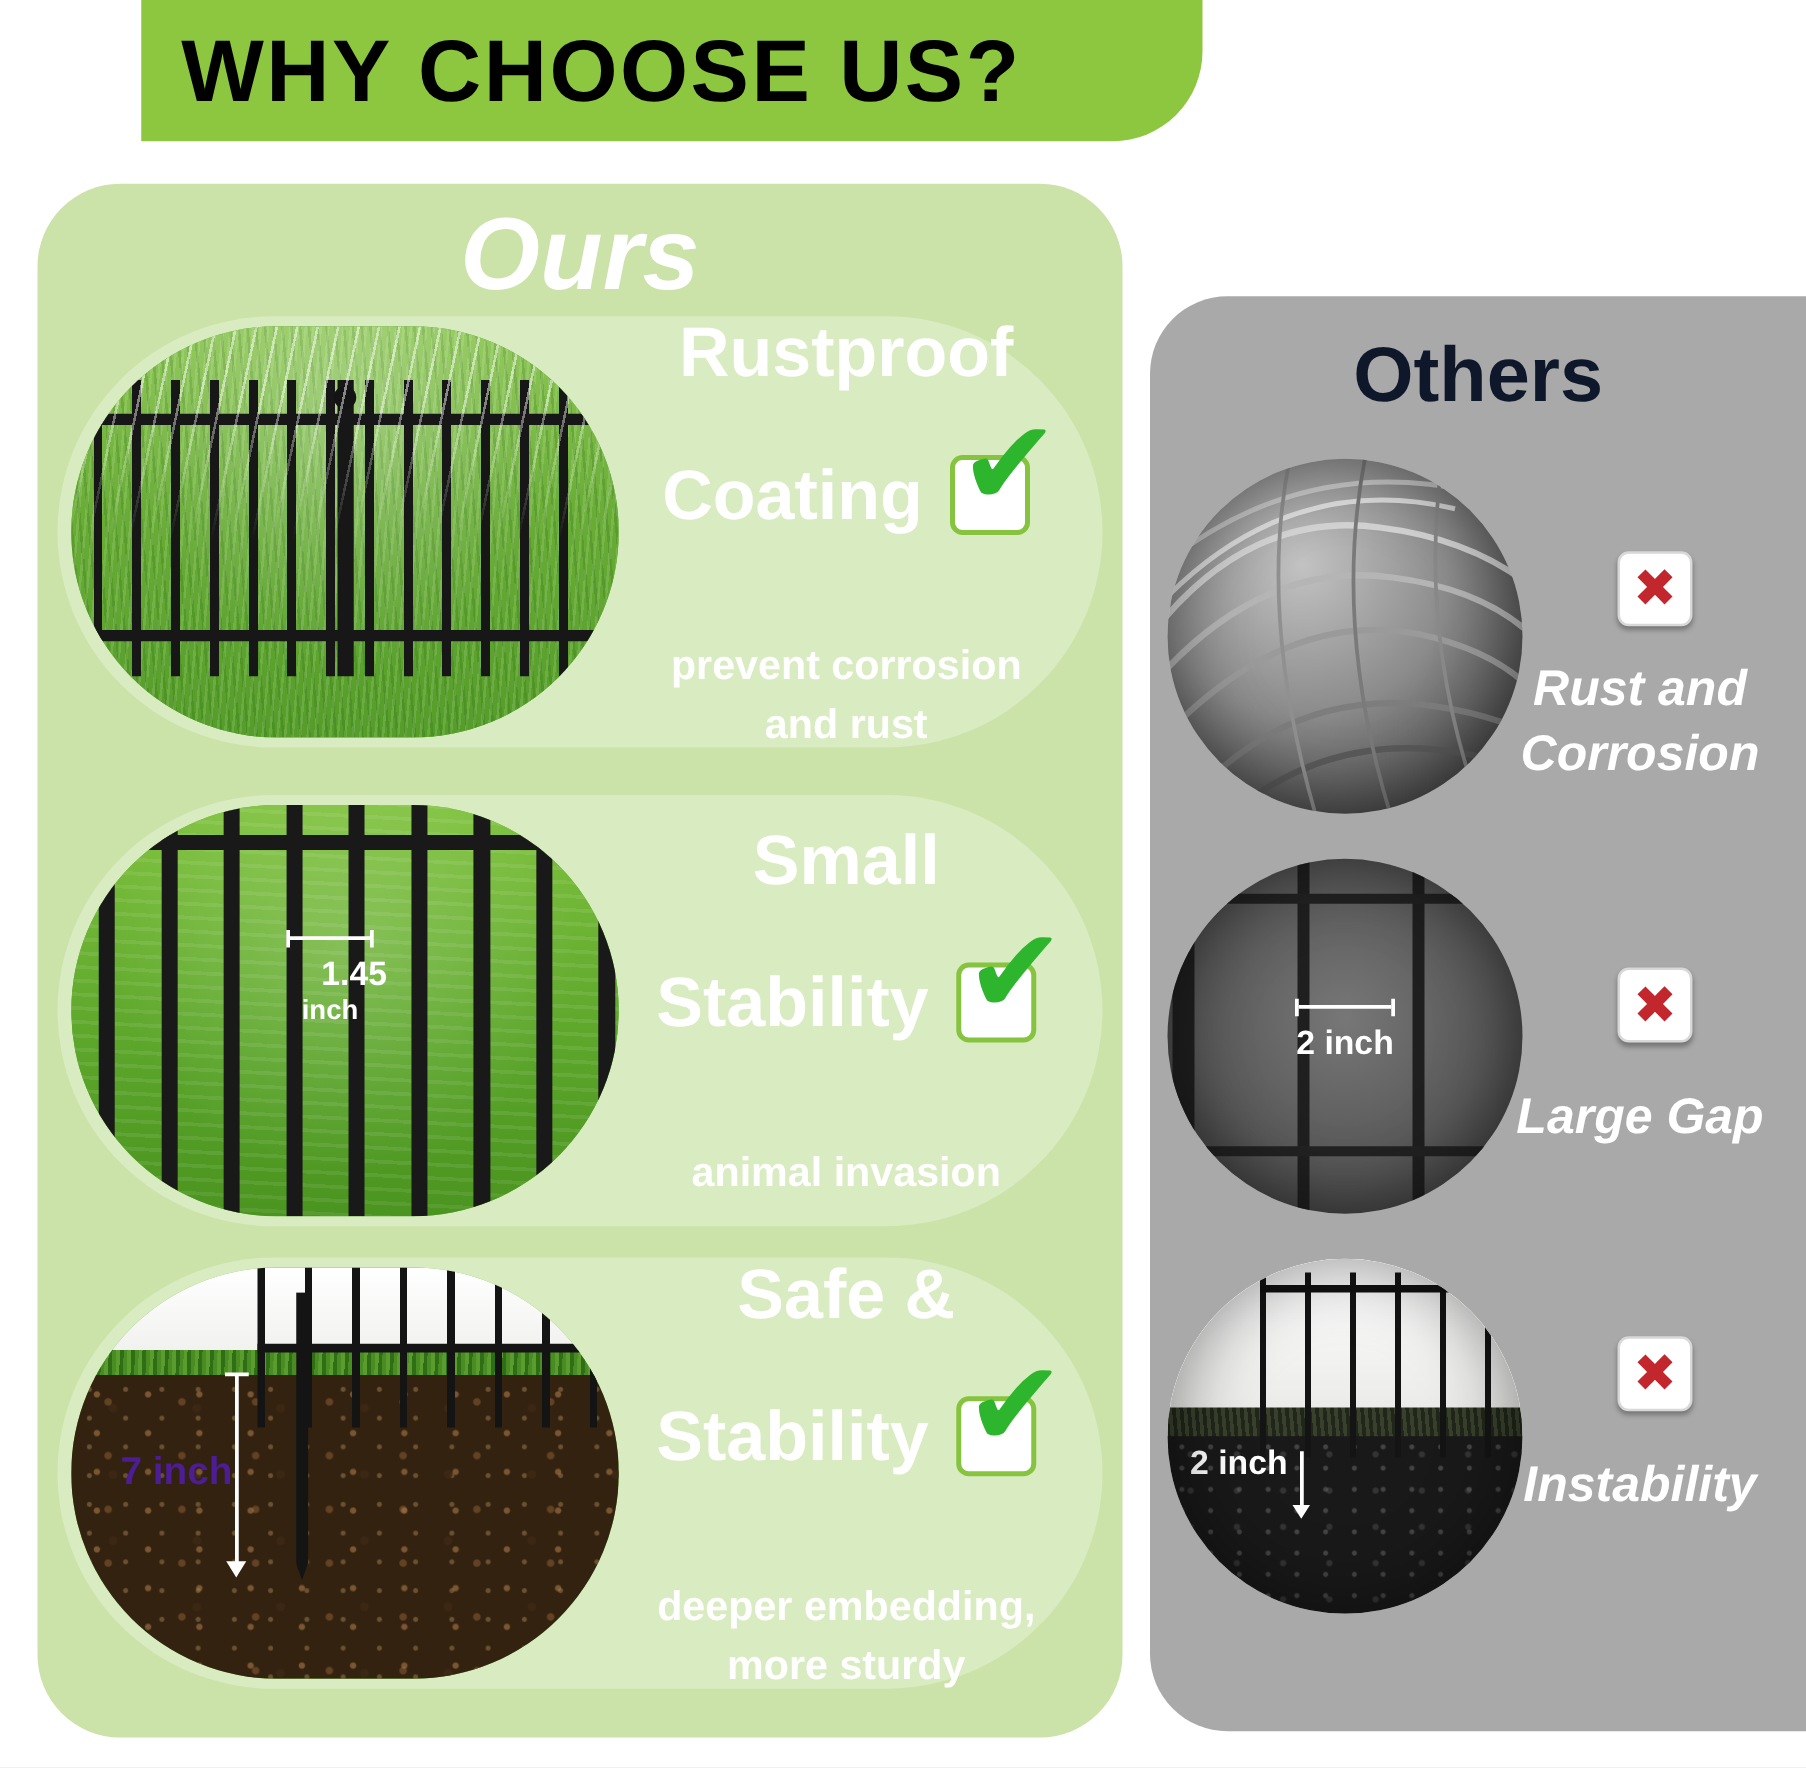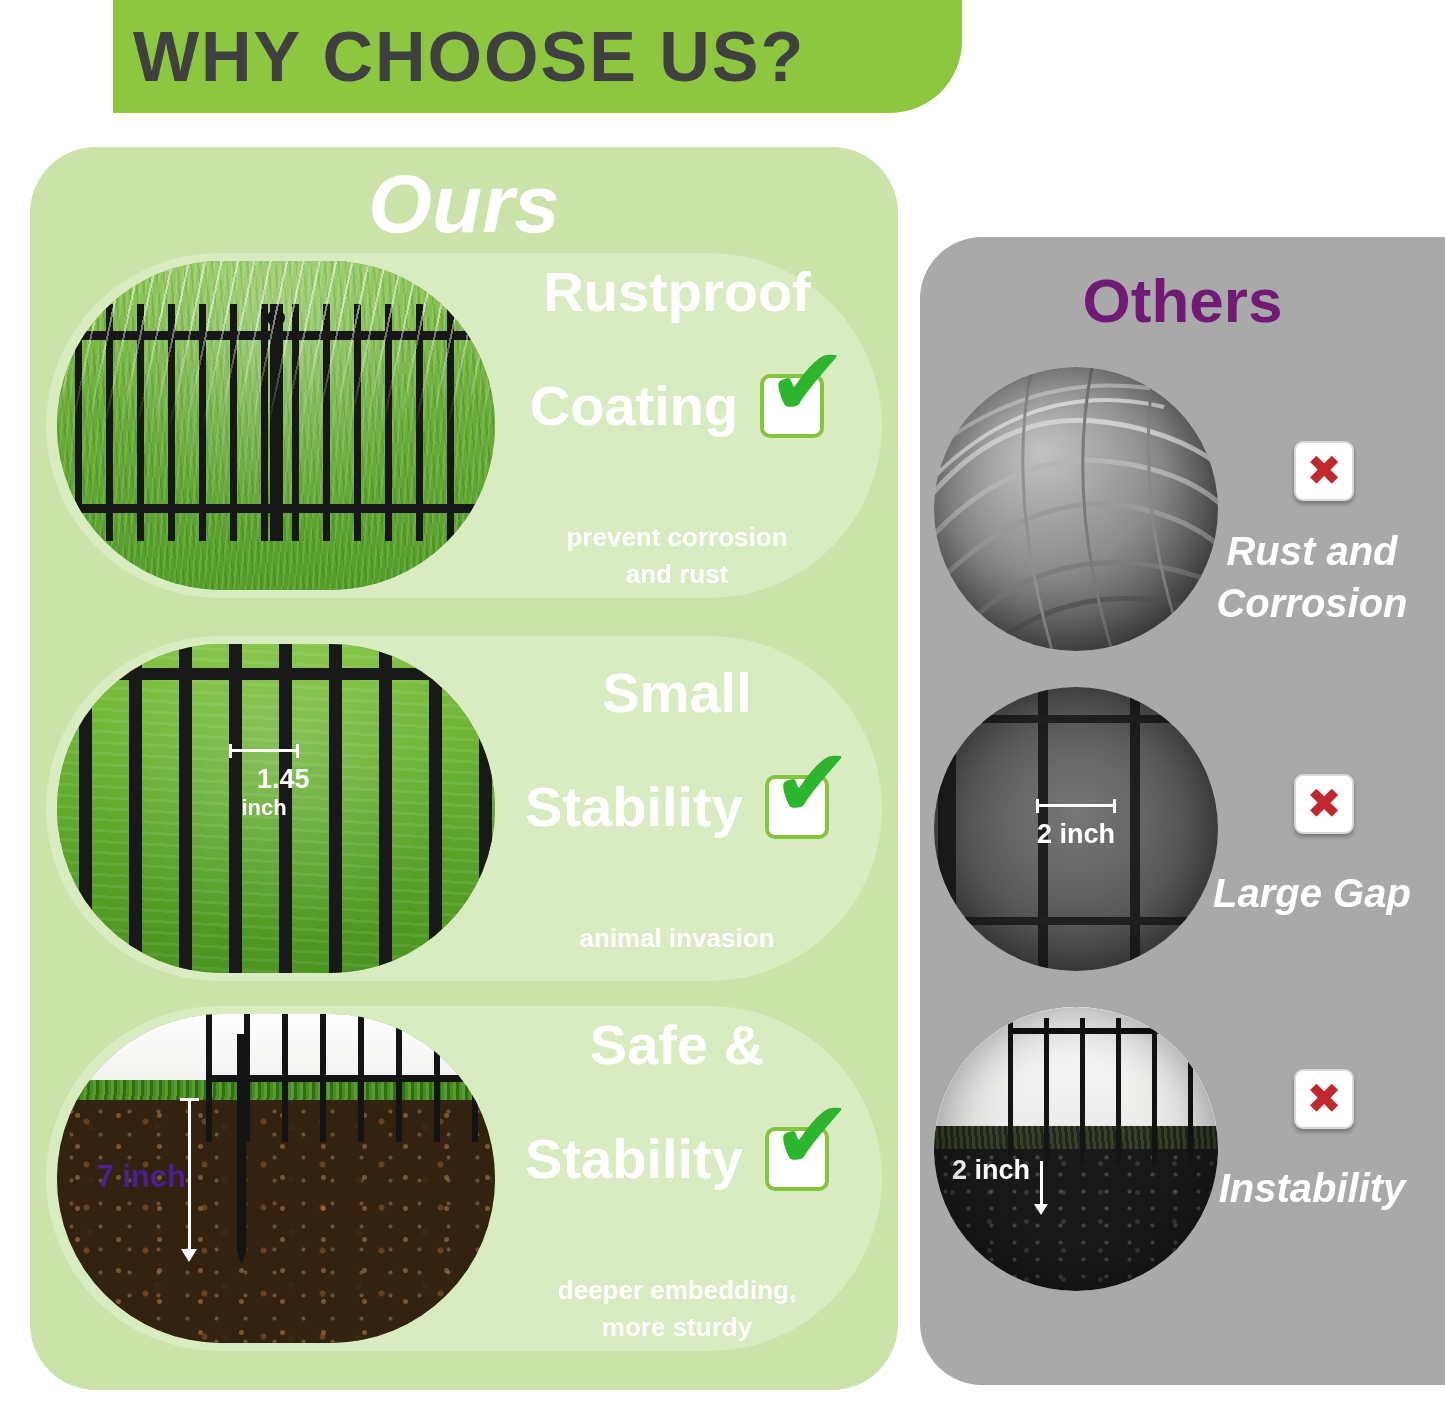--- a/index.html
+++ b/index.html
@@ -4,22 +4,22 @@
 <style>
   body { margin:0; background:#fff; }
   .canvas {
     position:relative; width:1445px; height:1414px; background:#fff;
     font-family:"Liberation Sans","DejaVu Sans",sans-serif; overflow:hidden;
   }
 
   
   .banner { position:absolute; left:113px; top:0; width:849px; height:113px;
             background:#8dc63f; border-radius:0 0 72px 0; }
-  .banner h1 { margin:0; position:absolute; left:20px; top:50%; transform:translateY(-50%);
-               font-size:70px; font-weight:bold; color:#404040; letter-spacing:2px; white-space:nowrap; }
+  .banner h1 { margin:0; position:absolute; left:32px; top:50%; transform:translateY(-50%);
+               font-size:70px; font-weight:bold; color:#000000; letter-spacing:2px; white-space:nowrap; }
 
   
   .ours-panel { position:absolute; left:30px; top:147px; width:868px; height:1243px;
                 background:#cbe2a8; border-radius:66px; }
   .ours-title { margin:0; position:absolute; top:10px; left:0; width:100%; text-align:center;
                 font-size:82px; font-weight:bold; color:#fff;font-style:italic; }
 
   .feature { position:absolute; left:16px; width:836px; height:345px;
              background:#d9ebc0; border-radius:173px; }
   .f1 { top:106px; } .f2 { top:489px; } .f3 { top:859px; }
@@ -29,21 +29,21 @@
 
   .feature-text { position:absolute; left:440px; right:14px; top:0; bottom:0;
                   display:flex; flex-direction:column; align-items:center; justify-content:center;
                   color:#fff; text-align:center;gap:48px; }
   .ft-title { font-size:56px; font-weight:bold; line-height:1.18; }
   .ft-row { display:flex; align-items:center; justify-content:center; gap:22px; }
   .checkbox { position:relative; width:56px; height:56px; background:#fff;
               border:4px solid #86c440; border-radius:10px; flex:0 0 auto; }
   .checkbox .glyph { position:absolute; left:3px; top:-44px; font-size:96px; line-height:1;
                      color:#2db52d; font-style:normal; }
-  .ft-desc { margin-top:32px; font-size:26px; font-weight:bold; line-height:1.4; }
+  .ft-desc { margin-top:32px; font-size:33px; font-weight:bold; line-height:1.4; }
   .ft-desc span { display:block; }
 
   
   .p1-bg { position:absolute; inset:0;
     background:
       radial-gradient(ellipse at 50% 22%, rgba(255,255,255,.28), transparent 55%),
       repeating-linear-gradient(95deg, rgba(255,255,255,.12) 0 2px, transparent 2px 6px),
       repeating-linear-gradient(85deg, rgba(20,80,10,.16) 0 2px, transparent 2px 7px),
       linear-gradient(to bottom,#8cc653,#69ad36 45%,#549d28); }
   .p1-fence { position:absolute; left:4%; right:4%; top:13%; height:72%;
@@ -108,21 +108,21 @@
   .p3-arrow { position:absolute; left:30%; top:26%; width:3px; height:48%; background:#fff; }
   .p3-arrow::before { content:""; position:absolute; top:-2px; left:-8px; width:19px; border-top:3px solid #fff; }
   .p3-arrow::after  { content:""; position:absolute; left:-7px; bottom:-13px;
                       border:8px solid transparent; border-top:13px solid #fff; }
   .p3-label { position:absolute; left:9%; top:44%; color:#4c1d95; font-size:31px; font-weight:bold; }
 
   
   .others-panel { position:absolute; left:920px; top:237px; width:525px; height:1148px;
                   background:#a9a9a9; border-radius:62px 0 0 62px; }
   .others-title { margin:0; position:absolute; top:28px; left:0; width:100%; text-align:center;
-                  font-size:62px; font-weight:bold; color:#701a75; }
+                  font-size:62px; font-weight:bold; color:#0f172a; }
 
   .circle { position:absolute; left:14px; width:284px; height:284px; border-radius:50%; overflow:hidden; }
   .circle::after { content:""; position:absolute; inset:0; border-radius:50%;
                    box-shadow:inset 0 0 60px rgba(0,0,0,.45); pointer-events:none; }
   .cir1 { top:130px; } .cir2 { top:450px; } .cir3 { top:770px; }
 
   .xmark { position:absolute; left:374px; width:56px; height:56px; background:#fff;
            border:2px solid #d8d8d8; border-radius:9px;
            display:flex; align-items:center; justify-content:center;
            box-shadow:0 3px 4px rgba(0,0,0,.3); }

